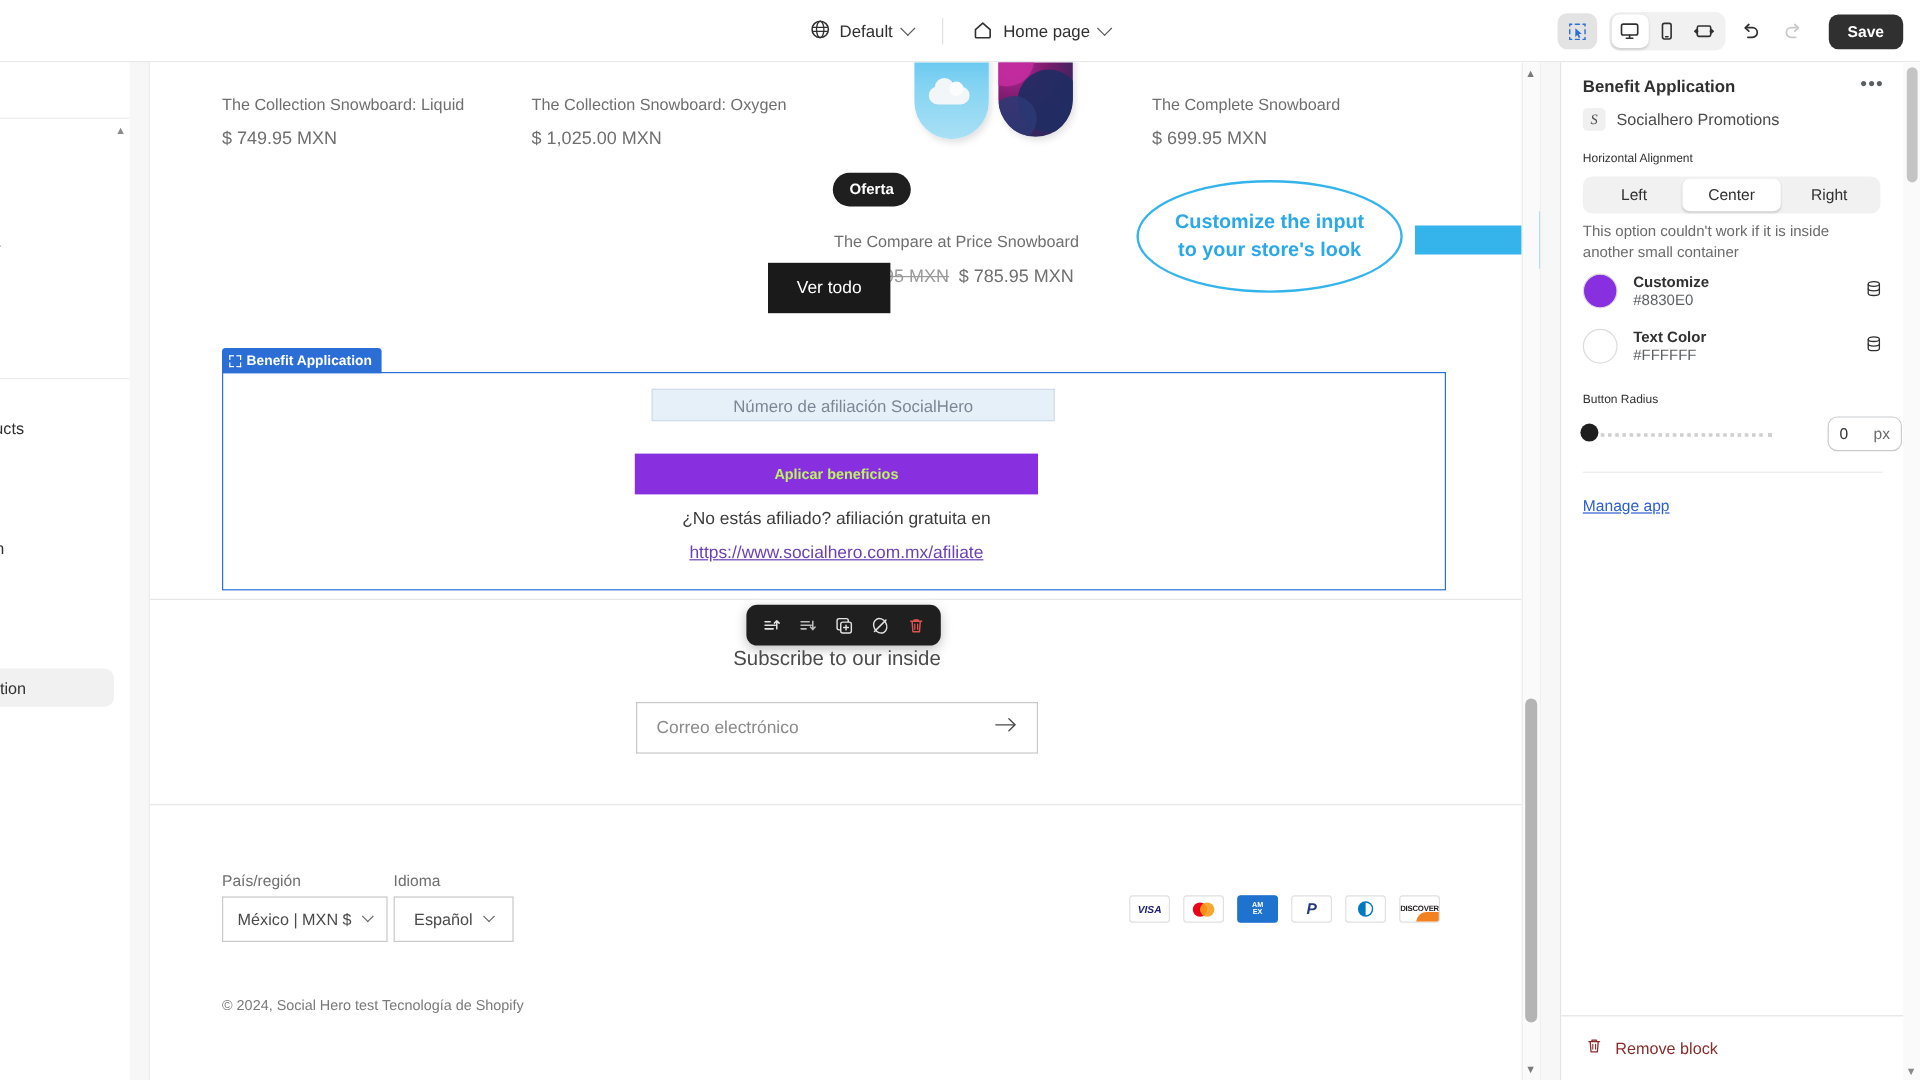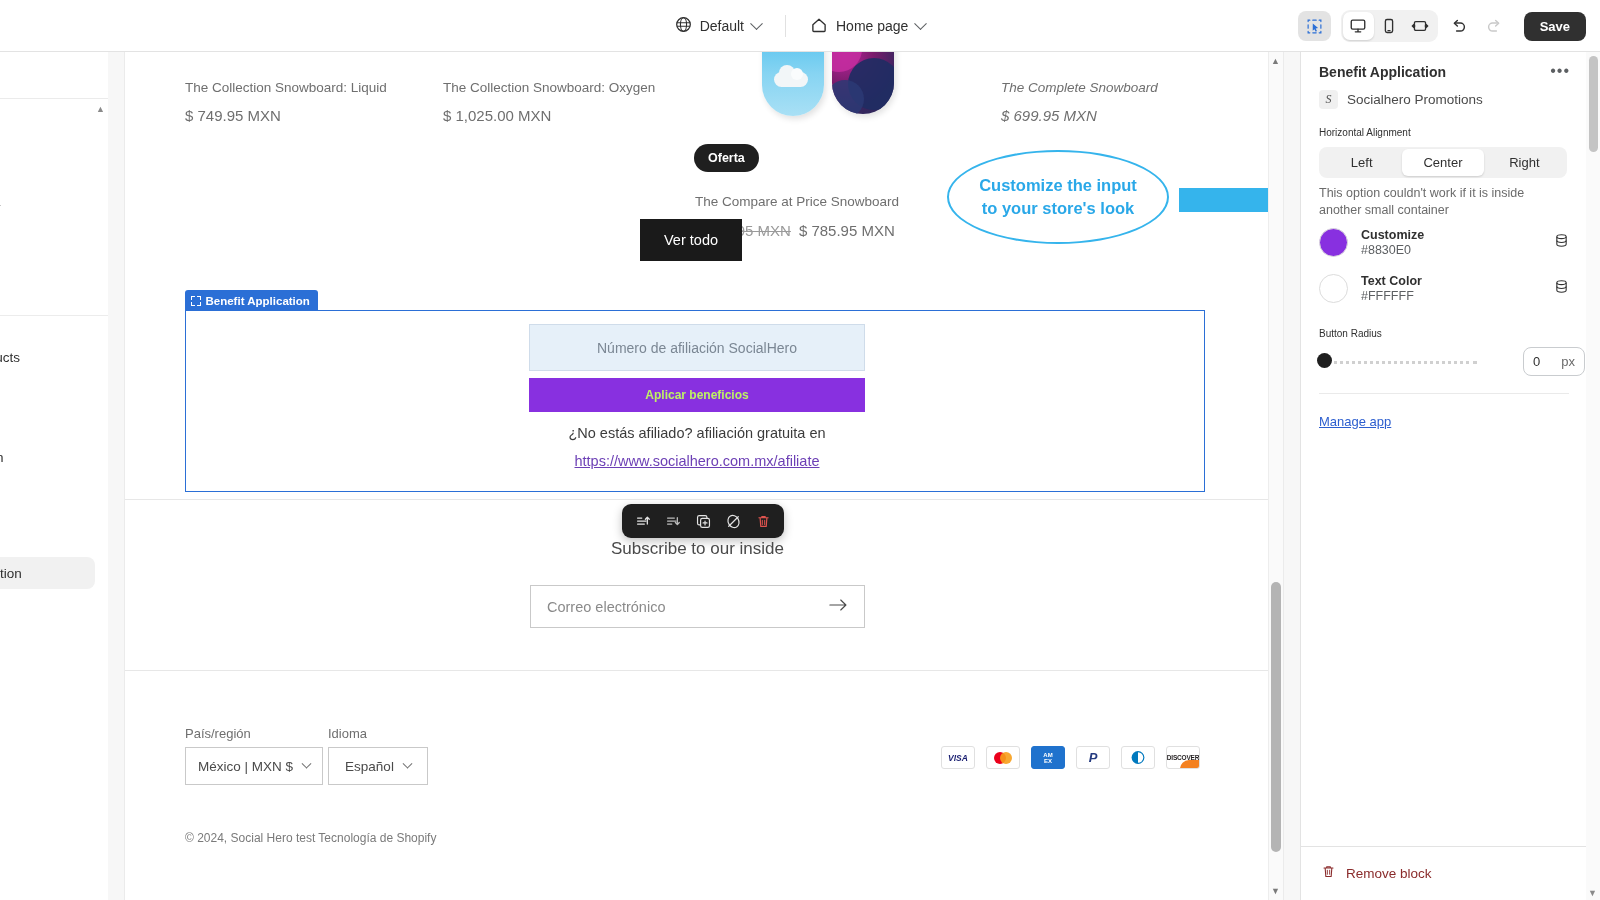--- a/index.html
+++ b/index.html
@@ -332,21 +332,21 @@
           <div class="blob" style="left:16px;top:22px;width:52px;height:52px;background:#1f2d63;opacity:.92;"></div>
           <div class="blob" style="left:-6px;top:44px;width:38px;height:38px;background:#2b3a74;opacity:.85;"></div>
         </div>
         <div class="sale-badge" style="left:-6px;top:92px;">Oferta</div>
         <div class="ptitle" style="position:absolute;left:-5px;top:142px;white-space:nowrap;">The Compare at Price Snowboard</div>
         <div class="pprice" style="position:absolute;left:-5px;top:158px;white-space:nowrap;">
           <span class="strike">$ 885.95 MXN</span><span>$ 785.95 MXN</span>
         </div>
       </div>
 
-      <div style="position:absolute;left:876px;top:28px;width:230px;font-style:italic;">
+      <div style="position:absolute;left:835px;top:28px;width:230px;">
         <div class="ptitle">The Complete Snowboard</div>
         <div class="pprice">$ 699.95 MXN</div>
       </div>
     </div>
 
     <button class="vertodo" style="left:515px;top:167px;">Ver todo</button>
 
     <div class="ann-ellipse" style="left:822px;top:98px;width:222px;height:94px;">
       <div>
         <div>Customize the input</div>
@@ -361,21 +361,21 @@
       <div class="bbadge">
         <span class="corner-ico">
           <span style="left:0;top:0;border-right:none;border-bottom:none;"></span>
           <span style="right:0;top:0;border-left:none;border-bottom:none;"></span>
           <span style="left:0;bottom:0;border-right:none;border-top:none;"></span>
           <span style="right:0;bottom:0;border-left:none;border-top:none;"></span>
         </span>
         <span>Benefit Application</span>
       </div>
 
-      <div class="aff-input" style="left:343px;top:13px;width:336px;height:47px;">
+      <div class="aff-input" style="left:357px;top:13px;width:336px;height:27px;">
         <span>Número de afiliación SocialHero</span>
       </div>
 
       <button class="apply-btn" style="left:343px;top:67px;width:336px;height:34px;">Aplicar beneficios</button>
 
       <div class="aff-note" style="left:278px;top:114px;width:466px;">
         <span>¿No estás afiliado? afiliación gratuita en</span>
       </div>
       <div style="position:absolute;left:278px;top:141px;width:466px;text-align:center;">
         <span class="aff-link">https://www.socialhero.com.mx/afiliate</span>

